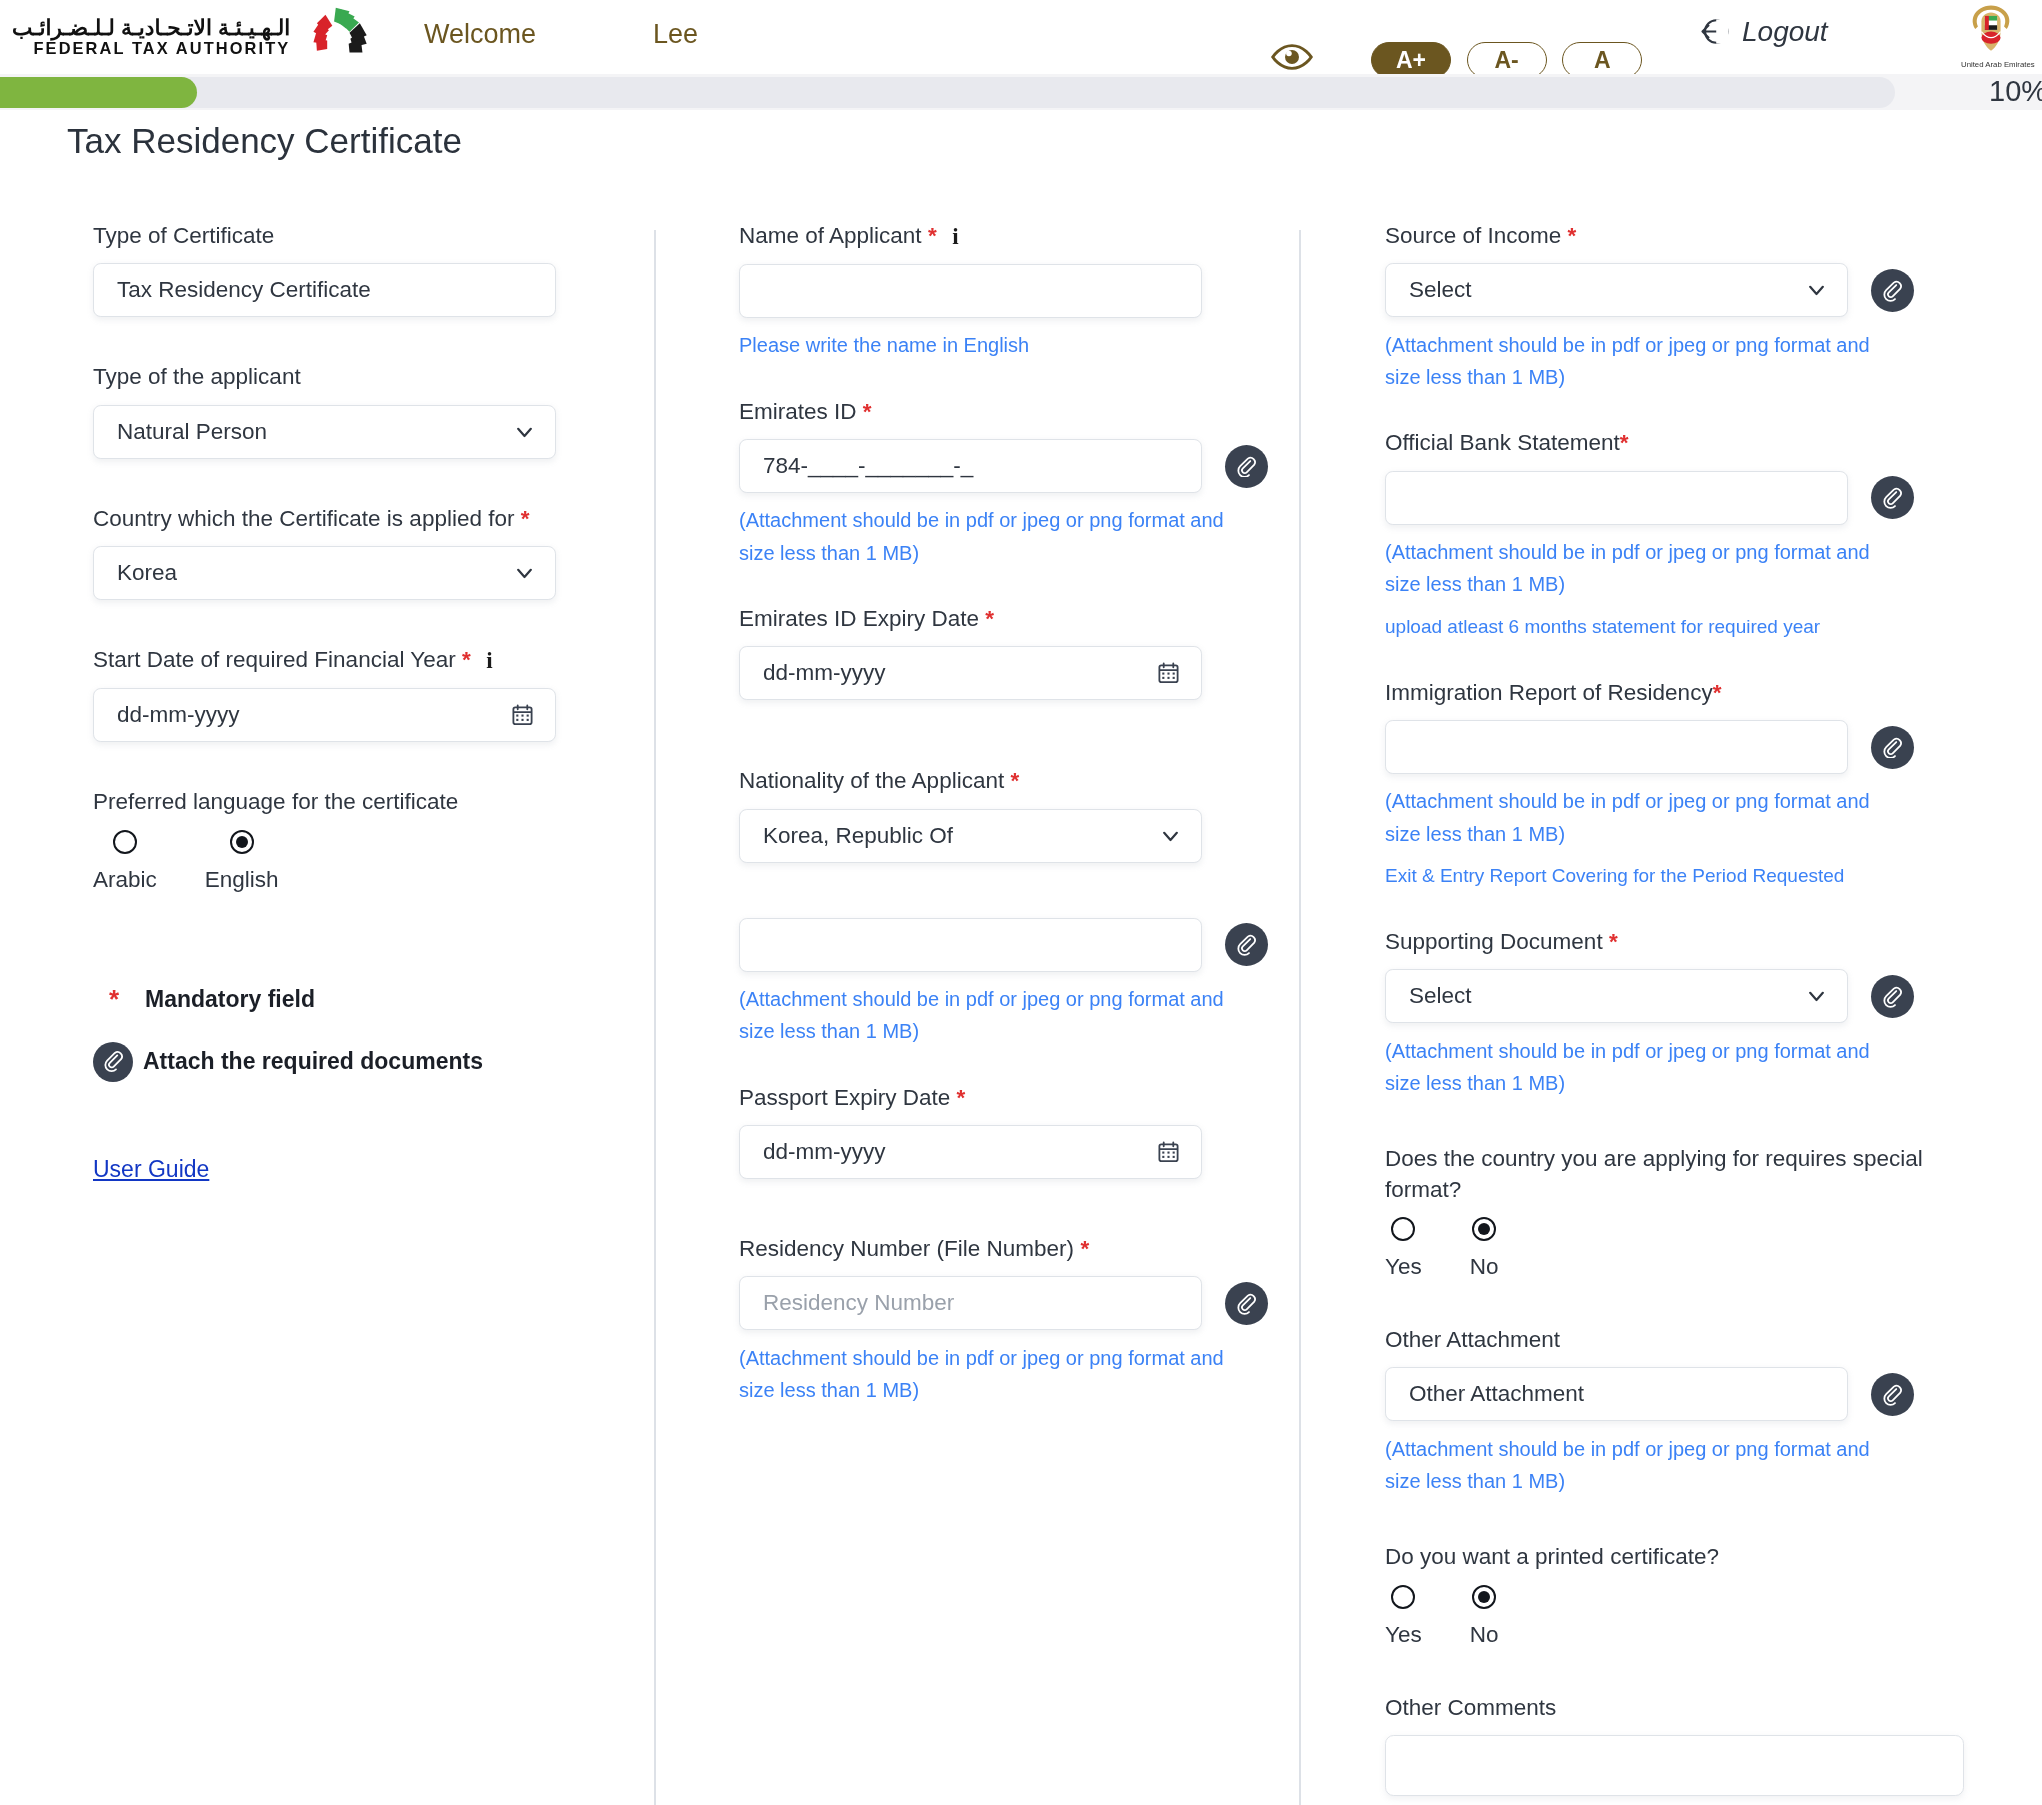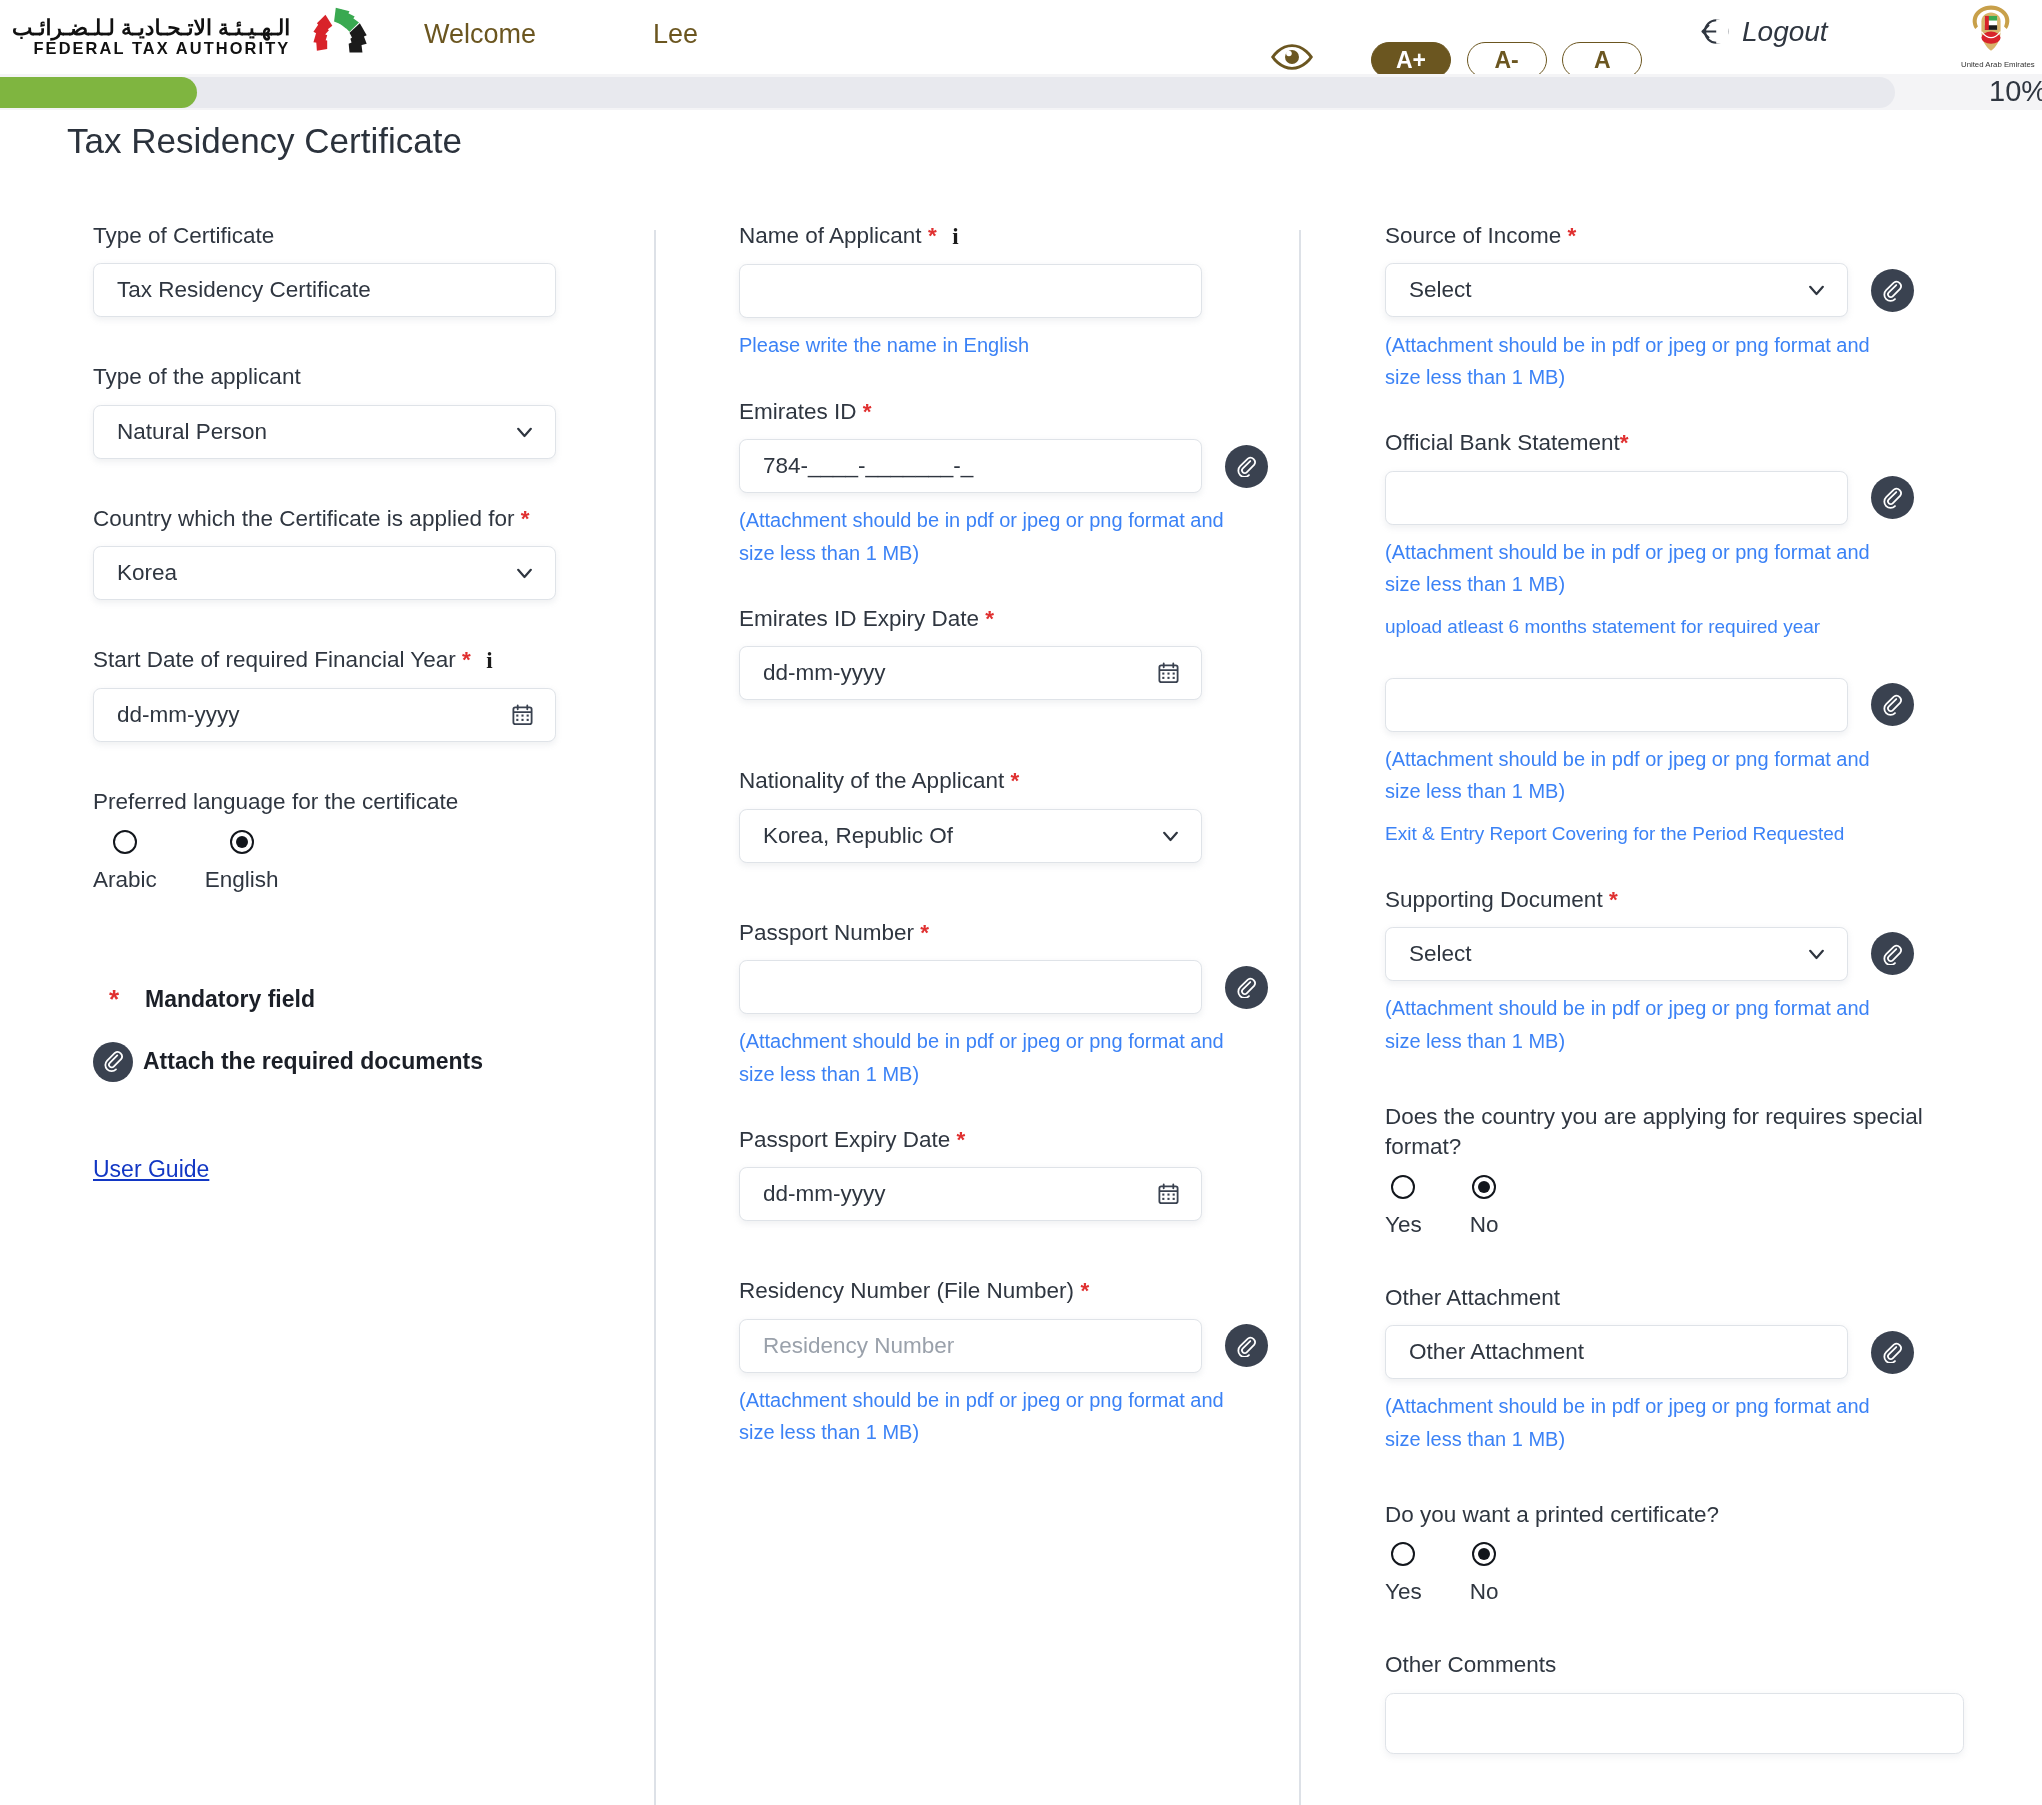--- a/index.html
+++ b/index.html
@@ -441,21 +441,20 @@
         <span>Korea, Republic Of</span>
         <svg class="chev" viewBox="0 0 24 24">
           <path d="M4 8 L12 17 L20 8" fill="none" stroke="#2f3640" stroke-width="2.8" stroke-linecap="round" stroke-linejoin="round"></path>
         </svg>
       </div>
     </div>
 
     <div class="gap-64"></div>
 
     <div class="field">
-      <span class="flabel"><span>Passport Number</span> <span class="req">*</span></span>
       <div class="ctl-row">
         <div class="ibox w-mid">
           <span></span>
         </div>
         <span class="clip">
           <svg width="22.5" height="22.5" viewBox="0 0 24 24">
             <path d="M16.5 6.5 L8.2 14.8 a3 3 0 0 0 4.3 4.3 l8.3-8.3 a5 5 0 0 0-7-7 L5.2 12.3 a7 7 0 0 0 9.9 9.9" fill="none" stroke="#ffffff" stroke-width="2" stroke-linecap="round" transform="scale(0.95) translate(0.6,0.3)"></path>
           </svg>
         </span>
       </div>
@@ -536,20 +535,21 @@
           </svg>
         </span>
       </div>
       <div class="hint">(Attachment should be in pdf or jpeg or png format and size less than 1 MB)</div>
       <div class="hint small">upload atleast 6 months statement for required year</div>
     </div>
 
     <div class="gap-40"></div>
 
     <div class="field">
+      <span class="flabel"><span>Immigration Report of Residency</span><span class="req">*</span></span>
       <div class="ctl-row">
         <div class="ibox w-right">
           <span></span>
         </div>
         <span class="clip">
           <svg width="22.5" height="22.5" viewBox="0 0 24 24">
             <path d="M16.5 6.5 L8.2 14.8 a3 3 0 0 0 4.3 4.3 l8.3-8.3 a5 5 0 0 0-7-7 L5.2 12.3 a7 7 0 0 0 9.9 9.9" fill="none" stroke="#ffffff" stroke-width="2" stroke-linecap="round" transform="scale(0.95) translate(0.6,0.3)"></path>
           </svg>
         </span>
       </div>

